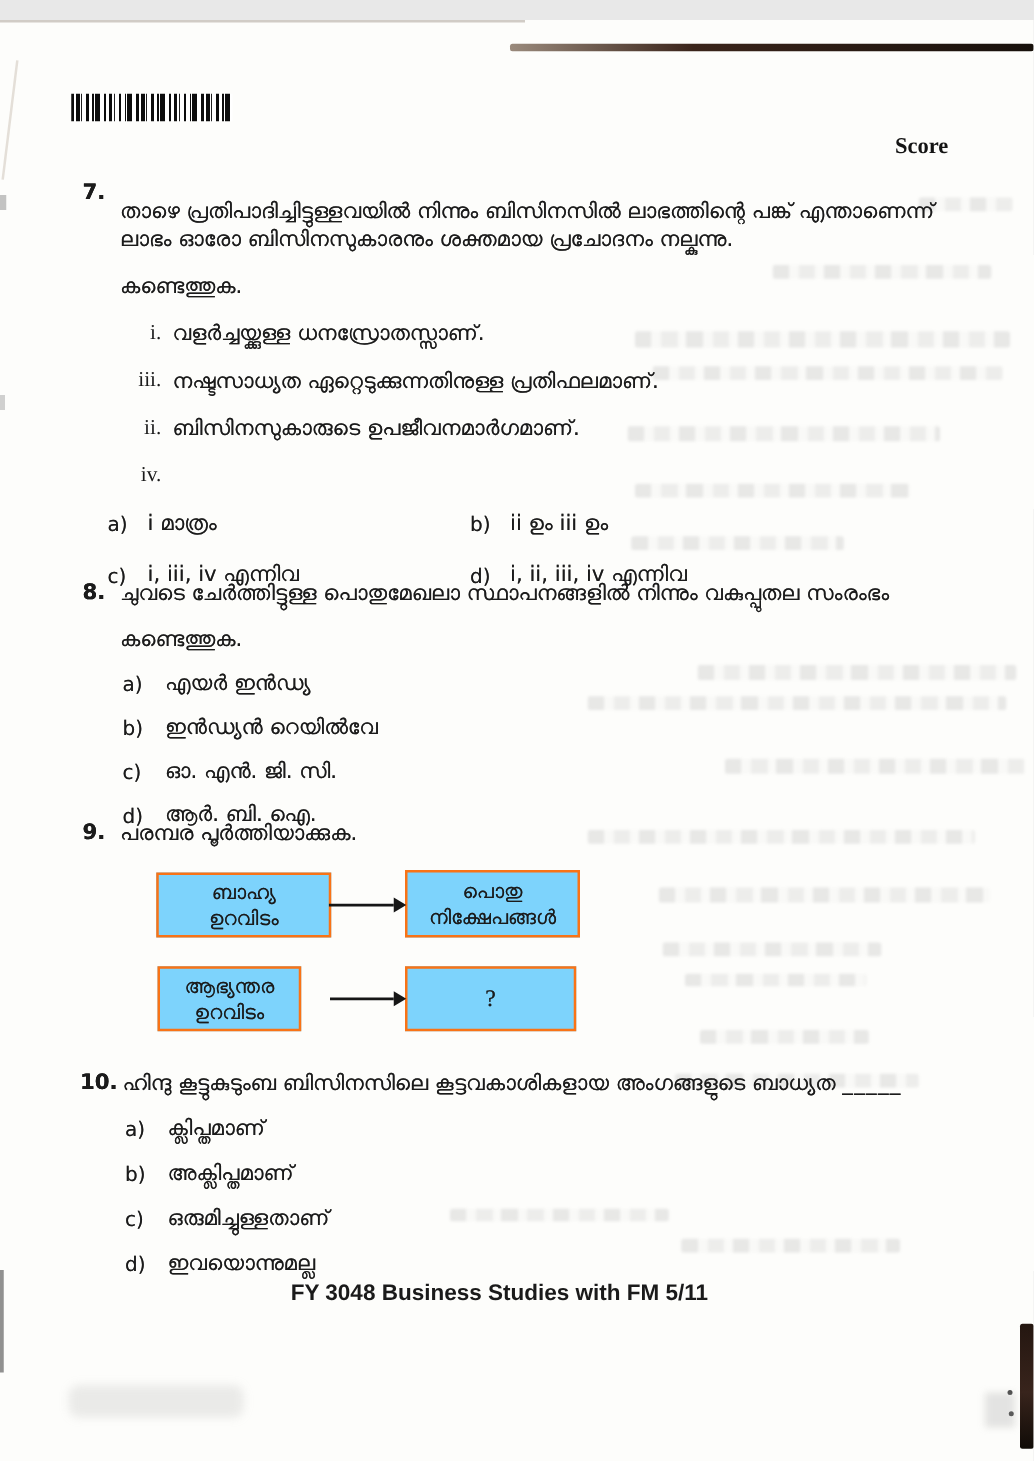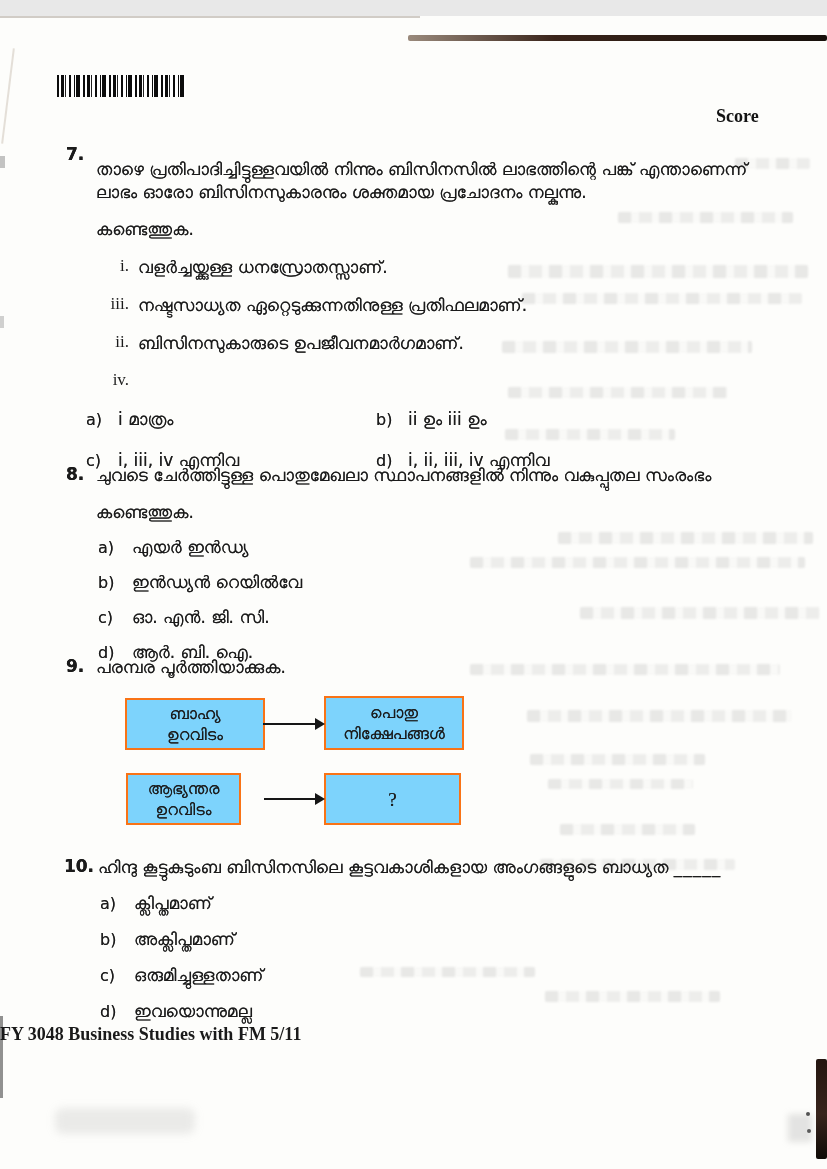--- a/index.html
+++ b/index.html
@@ -63,22 +63,22 @@
 
   .blank { letter-spacing:1px; }
 
   
   .dbox { position:absolute; border:2px solid #f97316; background:#7dd3fc;
           display:flex; flex-direction:column; align-items:center; justify-content:center;
           font-size:16px; line-height:21px; text-align:center;
           text-shadow:0 0 .4px rgba(20,20,20,.7); }
   .arrow { position:absolute; }
 
-  .footer { position:absolute; left:0; top:1008px; width:799px; 
-            font-family:Liberation Serif, serif; font-weight:700; font-size:18px; color:#1a1a1a; }
+  .footer { position:absolute; left:0; top:1008px; width:799px; text-align:center;
+            font-family:Liberation Sans, sans-serif; font-weight:700; font-size:18px; color:#1a1a1a; }
 
   .watermark { position:absolute; left:700px; top:1206px;
                font-family:"DejaVu Sans Mono", monospace; font-size:14px;
                letter-spacing:1px; color:#8787c4; }
 </style>
 </head>
 <body>
 
 <div class="page">
 

